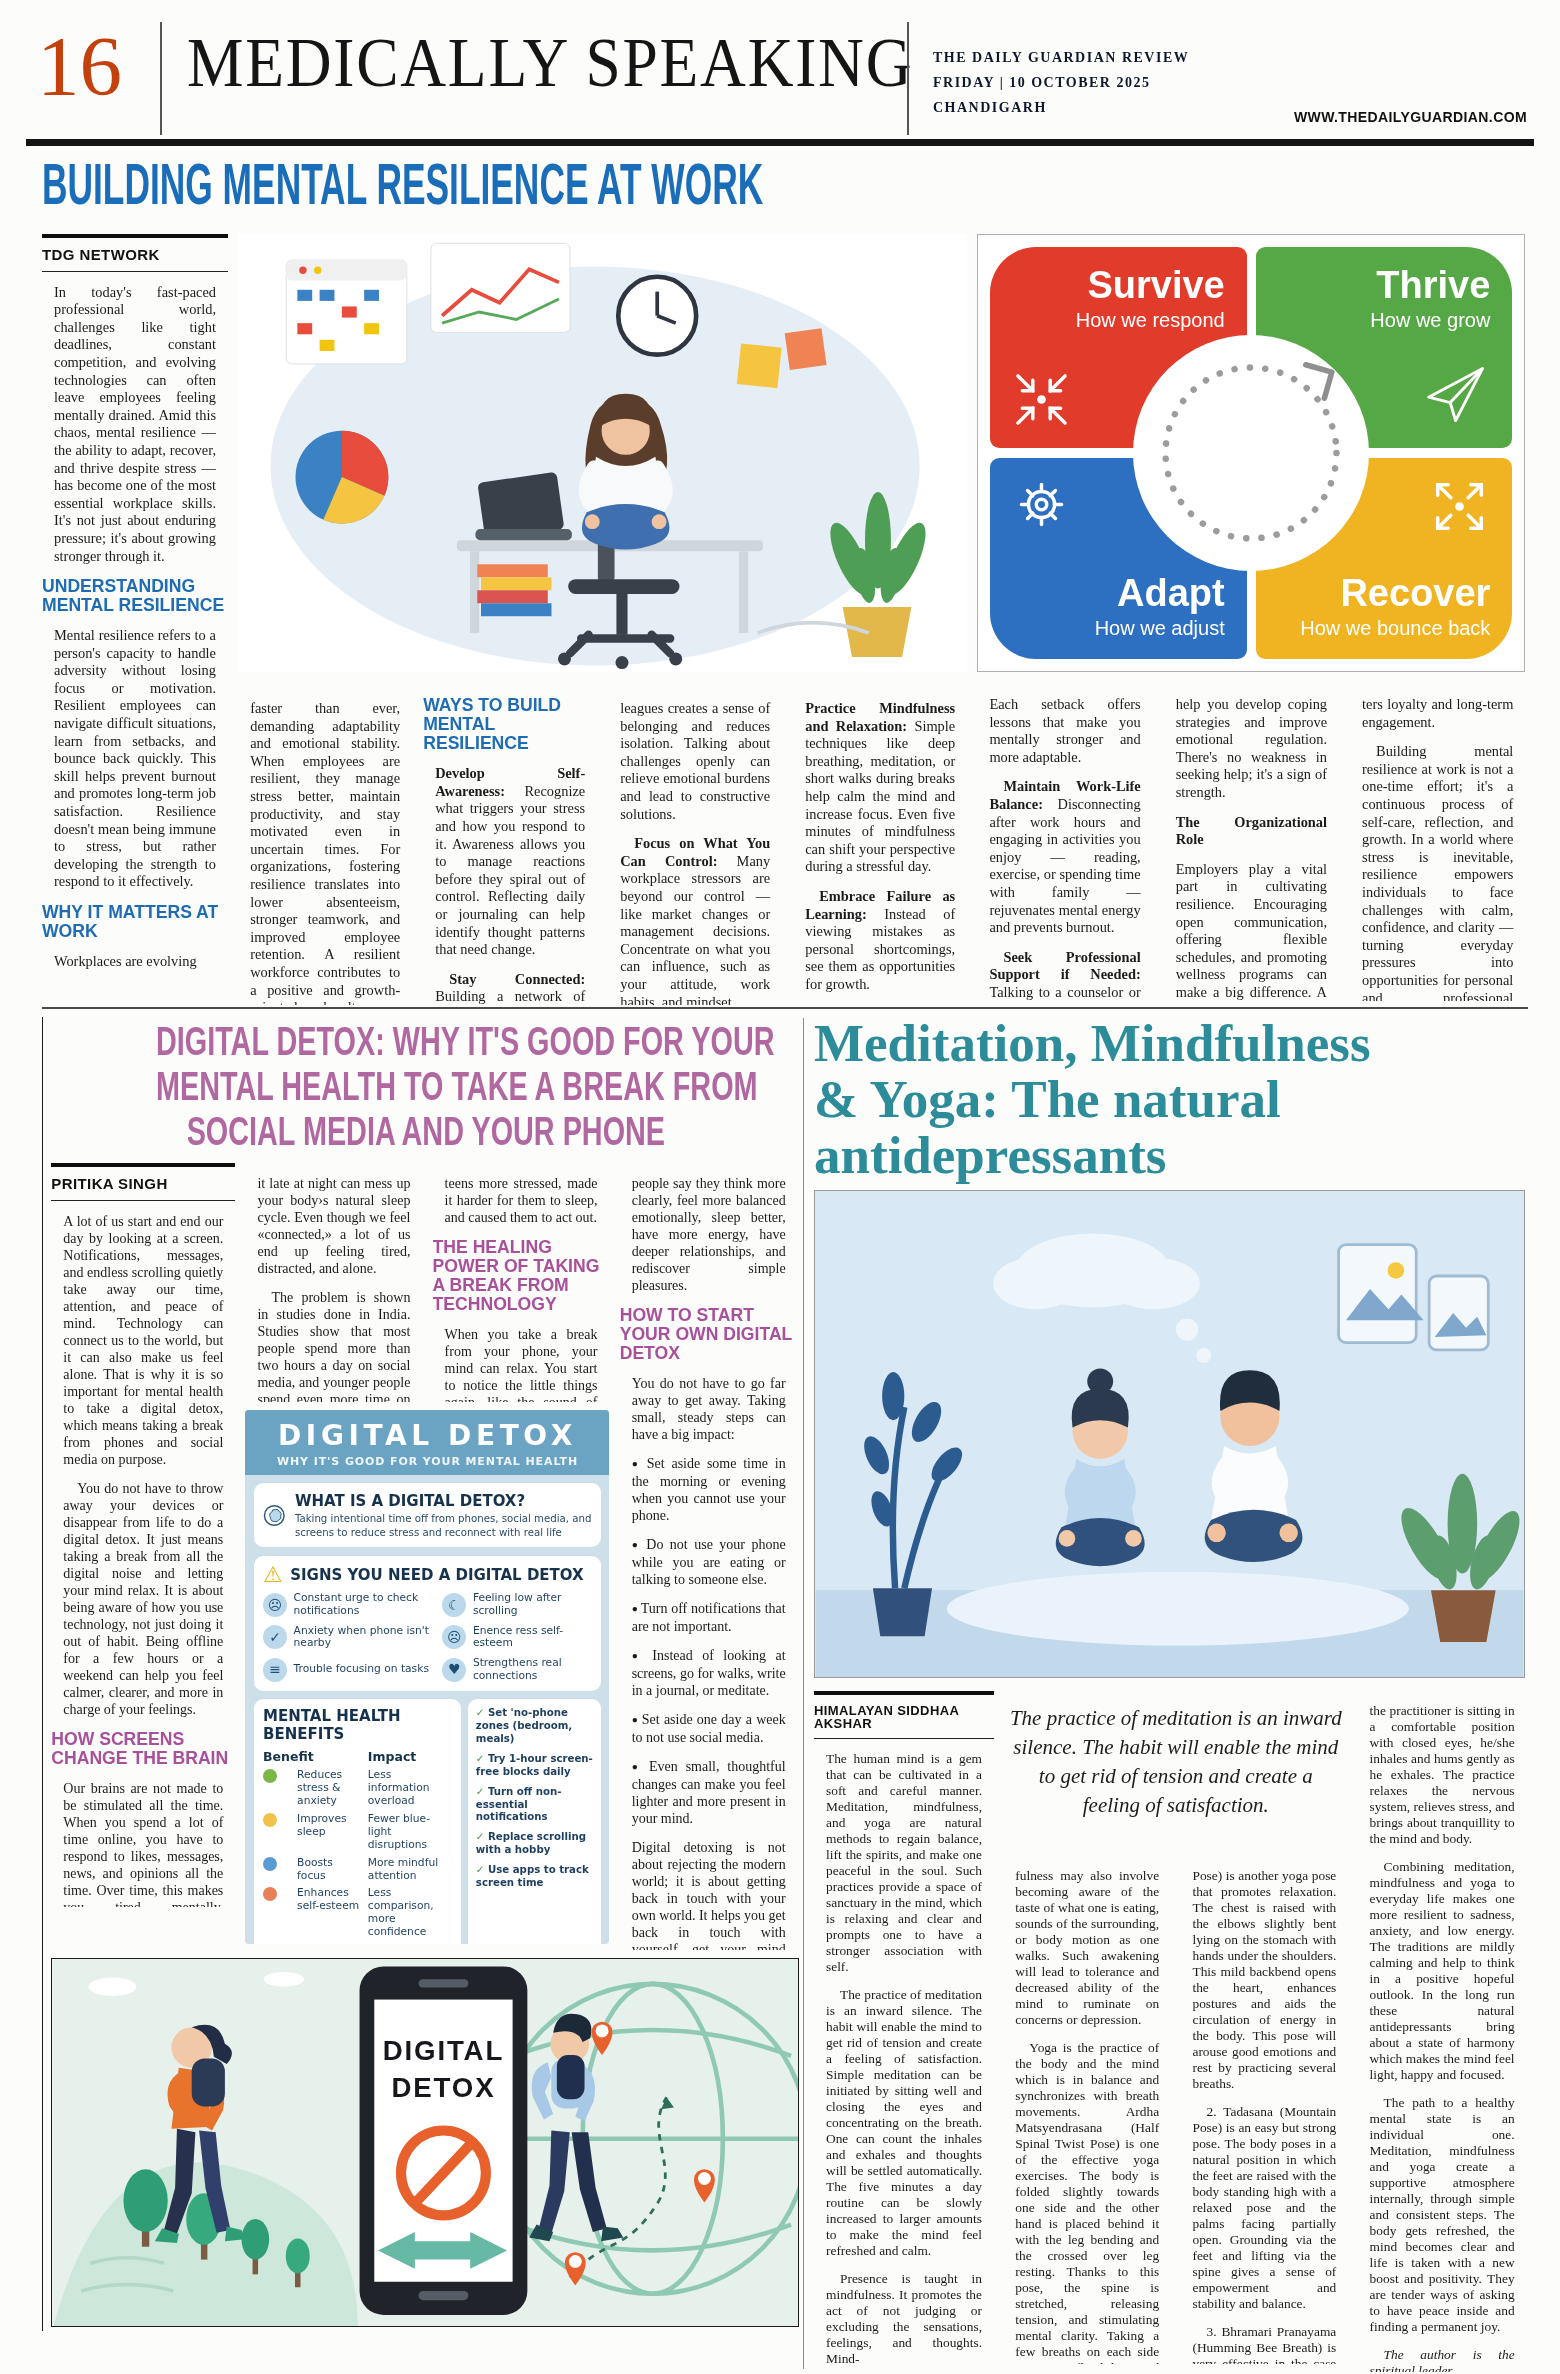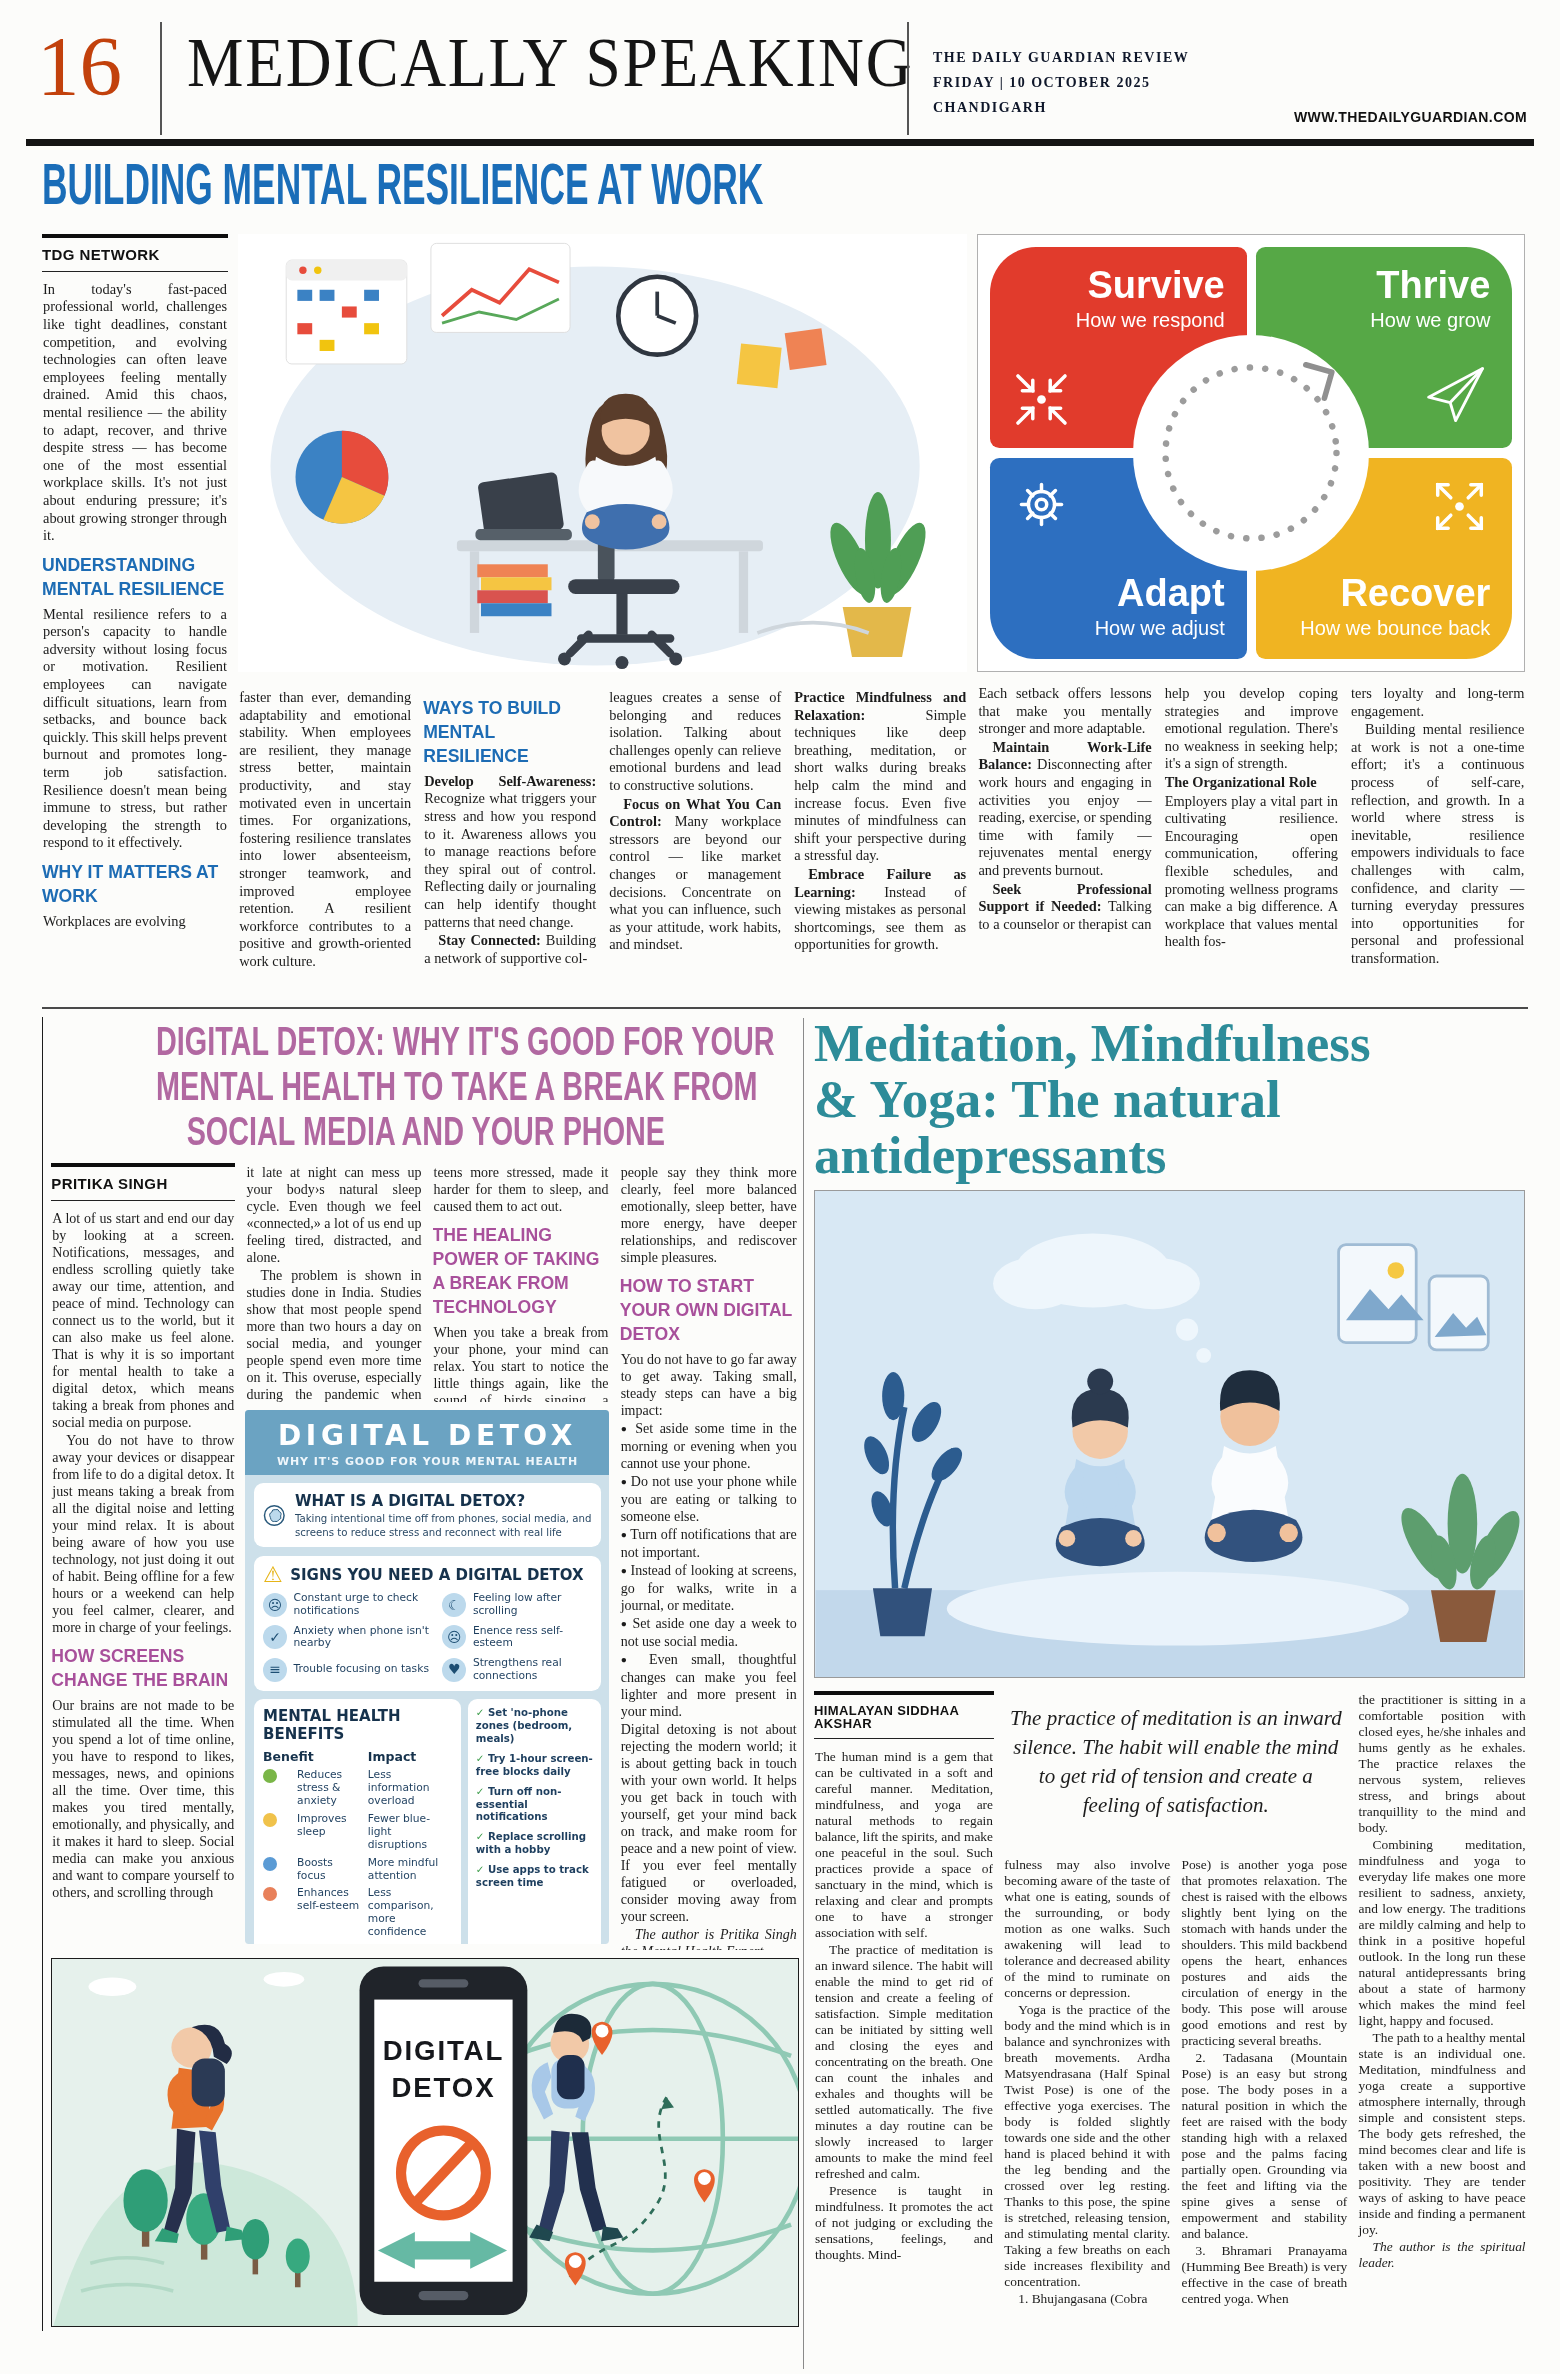--- a/index.html
+++ b/index.html
@@ -12,27 +12,27 @@
   .mast-v2{left:907px;top:22px;width:1.9px;height:113px;background:#555;}
   .sect-title{left:187px;top:24px;font-size:69px;letter-spacing:1.9px;color:#151515;white-space:nowrap;
               transform:scaleX(0.92);transform-origin:left;}
   .pubinfo{left:933px;top:45px;font-family:"Liberation Serif",serif;font-weight:bold;
            font-size:14px;letter-spacing:1.5px;line-height:25px;color:#0f172a;}
   .website{right:33px;top:109px;font-family:"Liberation Sans",sans-serif;font-weight:bold;
            font-size:14px;letter-spacing:0.4px;color:#111;}
   .rule-thick{left:26px;right:26px;top:139px;height:7.4px;background:#141414;}
   
   .sh{font-family:"Liberation Sans",sans-serif;font-weight:bold;color:#1d6cb4;
-      font-size:17.6px;line-height:24px;margin:8.3px 0 4.6px;text-align:left;}
+      font-size:17.6px;line-height:19px;margin:8.3px 0 4.6px;text-align:left;}
   .sh.purple{color:#a8509b;}
   .by{border-top:4.6px solid #0d0d0d;border-bottom:1.4px solid #222;
       font:bold 15px/1 "Liberation Sans",sans-serif;padding:9.3px 0 8.3px;margin-bottom:9.3px;
       letter-spacing:0.4px;color:#111;}
   .bcol{overflow:hidden;}
-  .bcol p{margin:1px;text-align:justify;}
+  .bcol p{margin:12px;text-align:justify;}
   .bcol p + p{text-indent:14px;}
   .noindent{text-indent:0 !important;}
   .auth{font-style:italic;}
   
   .a1-head{left:42px;top:151px;font-family:"Liberation Sans",sans-serif;font-weight:bold;
            font-size:57px;color:#1a6db8;white-space:nowrap;transform:scaleX(0.62);
            transform-origin:left;letter-spacing:0px;}
   .a1-wrap{left:42px;top:234px;width:1484px;display:flex;gap:10.2px;}
   .a1-wrap .bcol{font:14.4px/17.6px "Liberation Serif",serif;}
   .a1-c1{width:186px;flex:none;height:772px;}

